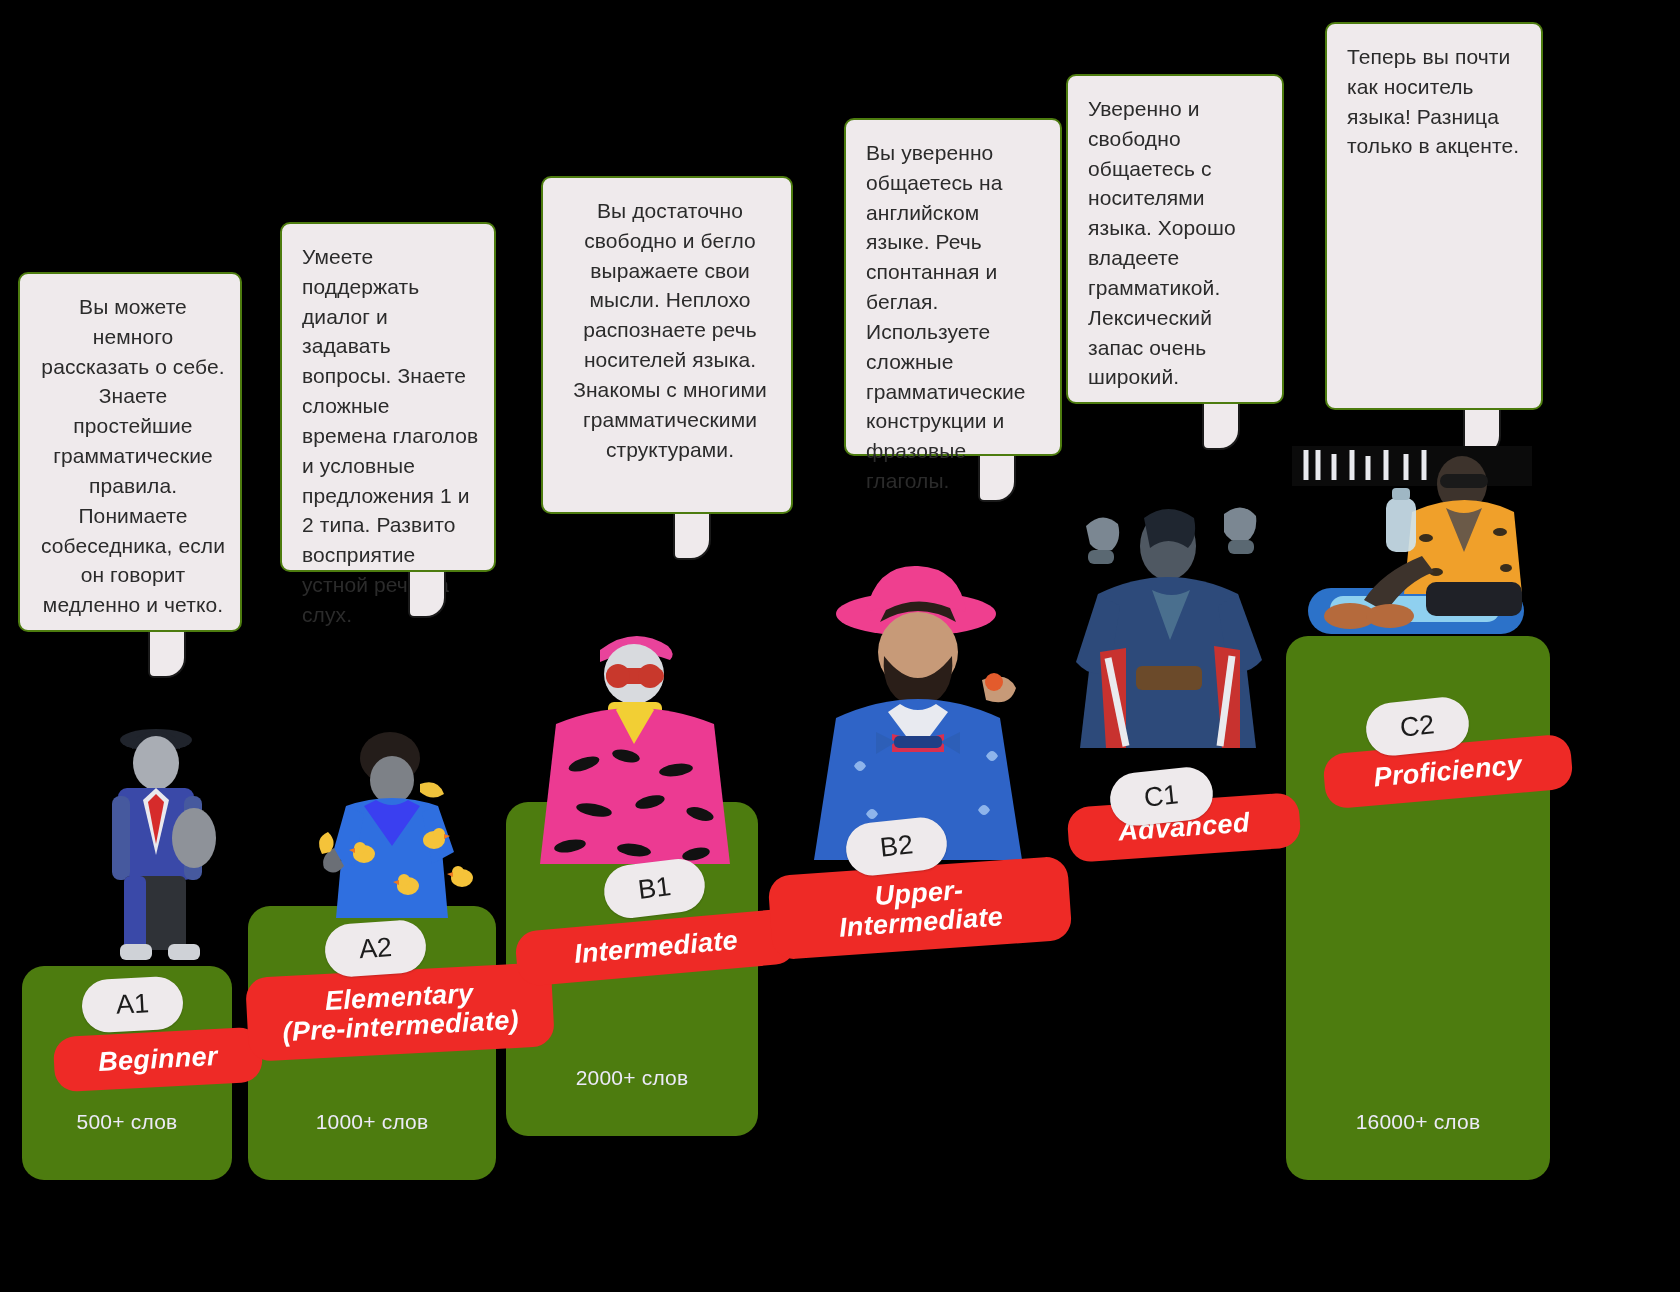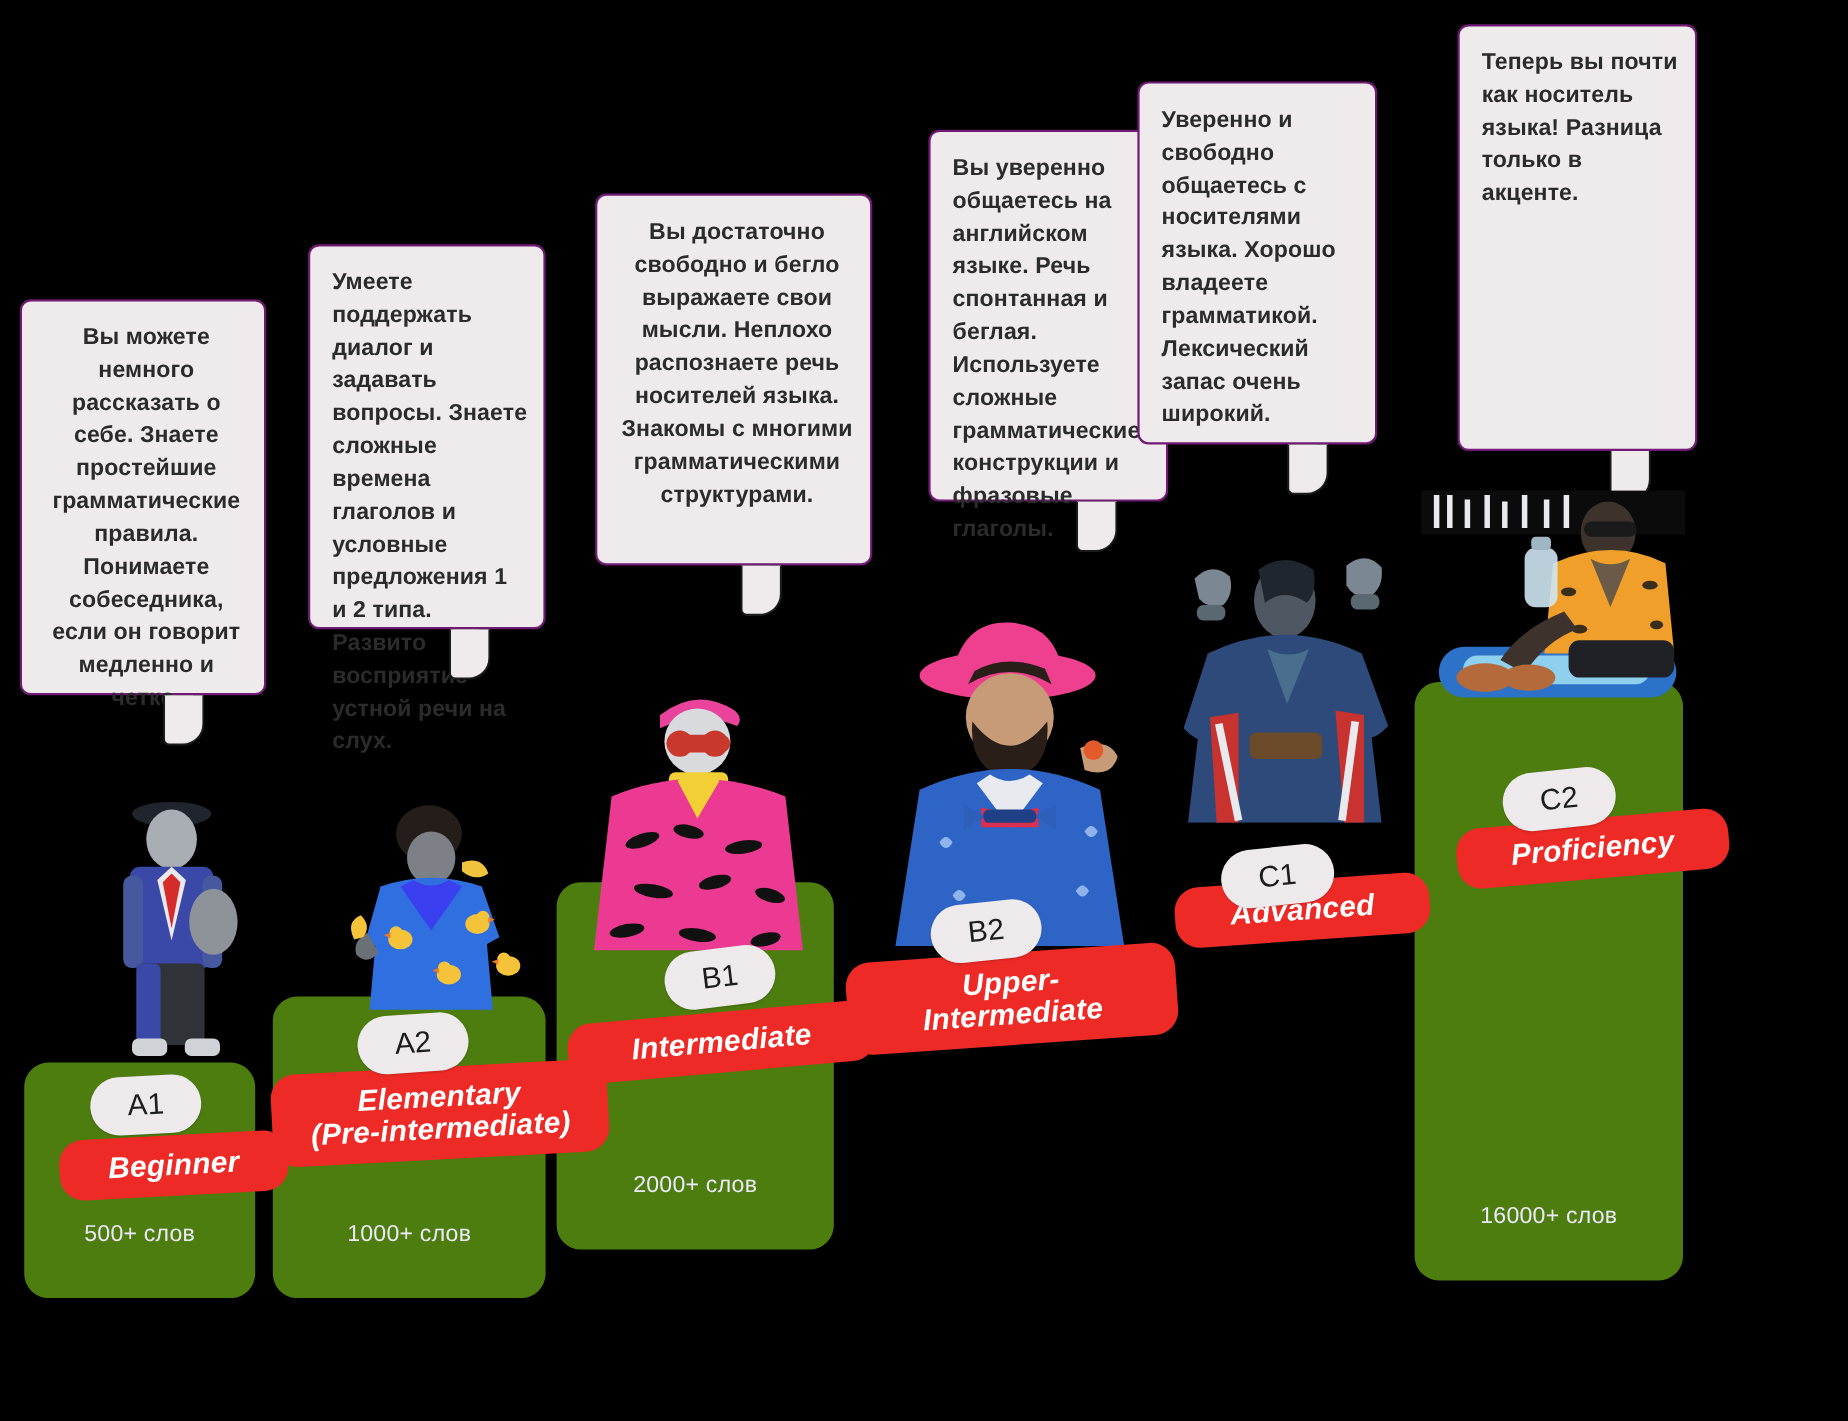--- a/index.html
+++ b/index.html
@@ -7,25 +7,24 @@
     width:1680px;height:1292px;
     font-family:"Liberation Sans","DejaVu Sans",sans-serif;
     overflow:hidden;position:relative;
   }
   #stage{position:absolute;inset:0;background:#000;}
 
   
   .bubble{
     position:absolute;
     background:#efeaec;
-    border:2px solid #701a75;
+    border:2px solid #4d7c0f;
     border-radius:10px;
     box-sizing:border-box;
     padding:18px 14px 14px 20px;
-    font-weight:bold;
   }
   .bubble .btxt{
     font-size:21px;
     line-height:1.42;
     color:#2b2b2b;
     letter-spacing:.1px;
     white-space:pre-wrap;
   }
   
   .tail{
@@ -107,21 +106,21 @@
   <div class="bubble" style="left:541px;top:176px;width:252px;height:338px;text-align:center;">
     <div class="btxt">Вы достаточно свободно и бегло выражаете свои мысли. Неплохо распознаете речь носителей языка. Знакомы с многими грамматическими структурами.</div>
     <div class="tail skew" style="left:130px;top:336px;"></div>
   </div>
 
   <div class="bubble" style="left:805px;top:118px;width:218px;height:338px;margin-left:39px;">
     <div class="btxt">Вы уверенно общаетесь на английском языке. Речь спонтанная и беглая. Используете сложные грамматические конструкции и фразовые глаголы.</div>
     <div class="tail skew" style="left:132px;top:336px;"></div>
   </div>
 
-  <div class="bubble" style="left:1034px;top:74px;width:218px;height:330px;">
+  <div class="bubble" style="left:1066px;top:74px;width:218px;height:330px;">
     <div class="btxt">Уверенно и свободно общаетесь с носителями языка. Хорошо владеете грамматикой. Лексический запас очень широкий.</div>
     <div class="tail skew" style="left:134px;top:328px;"></div>
   </div>
 
   <div class="bubble" style="left:1325px;top:22px;width:218px;height:388px;">
     <div class="btxt">Теперь вы почти как носитель языка! Разница только в акценте.</div>
     <div class="tail skew" style="left:136px;top:386px;"></div>
   </div>
 
   <svg class="fig" style="left:72px;top:718px;" width="170" height="265" viewBox="0 0 170 265">
@@ -283,19 +282,19 @@
   <div class="cefr" style="left:604px;top:862px;transform:rotate(-7deg);">B1</div>
   <div class="namebadge" style="left:516px;top:920px;width:228px;transform:rotate(-5deg);">Intermediate</div>
 
   <div class="cefr" style="left:846px;top:820px;transform:rotate(-6deg);">B2</div>
   <div class="namebadge" style="left:770px;top:866px;width:248px;transform:rotate(-4deg);">Upper-
 Intermediate</div>
 
   <div class="cefr" style="left:1110px;top:770px;transform:rotate(-6deg);">C1</div>
   <div class="namebadge" style="left:1068px;top:800px;width:180px;transform:rotate(-4deg);">Advanced</div>
 
-  <div class="card" style="left:1286px;top:620px;width:244px;height:544px;">
+  <div class="card" style="left:1286px;top:636px;width:264px;height:544px;">
     <div class="wordcount">16000+ слов</div>
   </div>
   <div class="cefr" style="left:1366px;top:700px;transform:rotate(-6deg);">C2</div>
   <div class="namebadge" style="left:1324px;top:744px;width:196px;transform:rotate(-5deg);">Proficiency</div>
 
 </div>
 
 </body></html>

